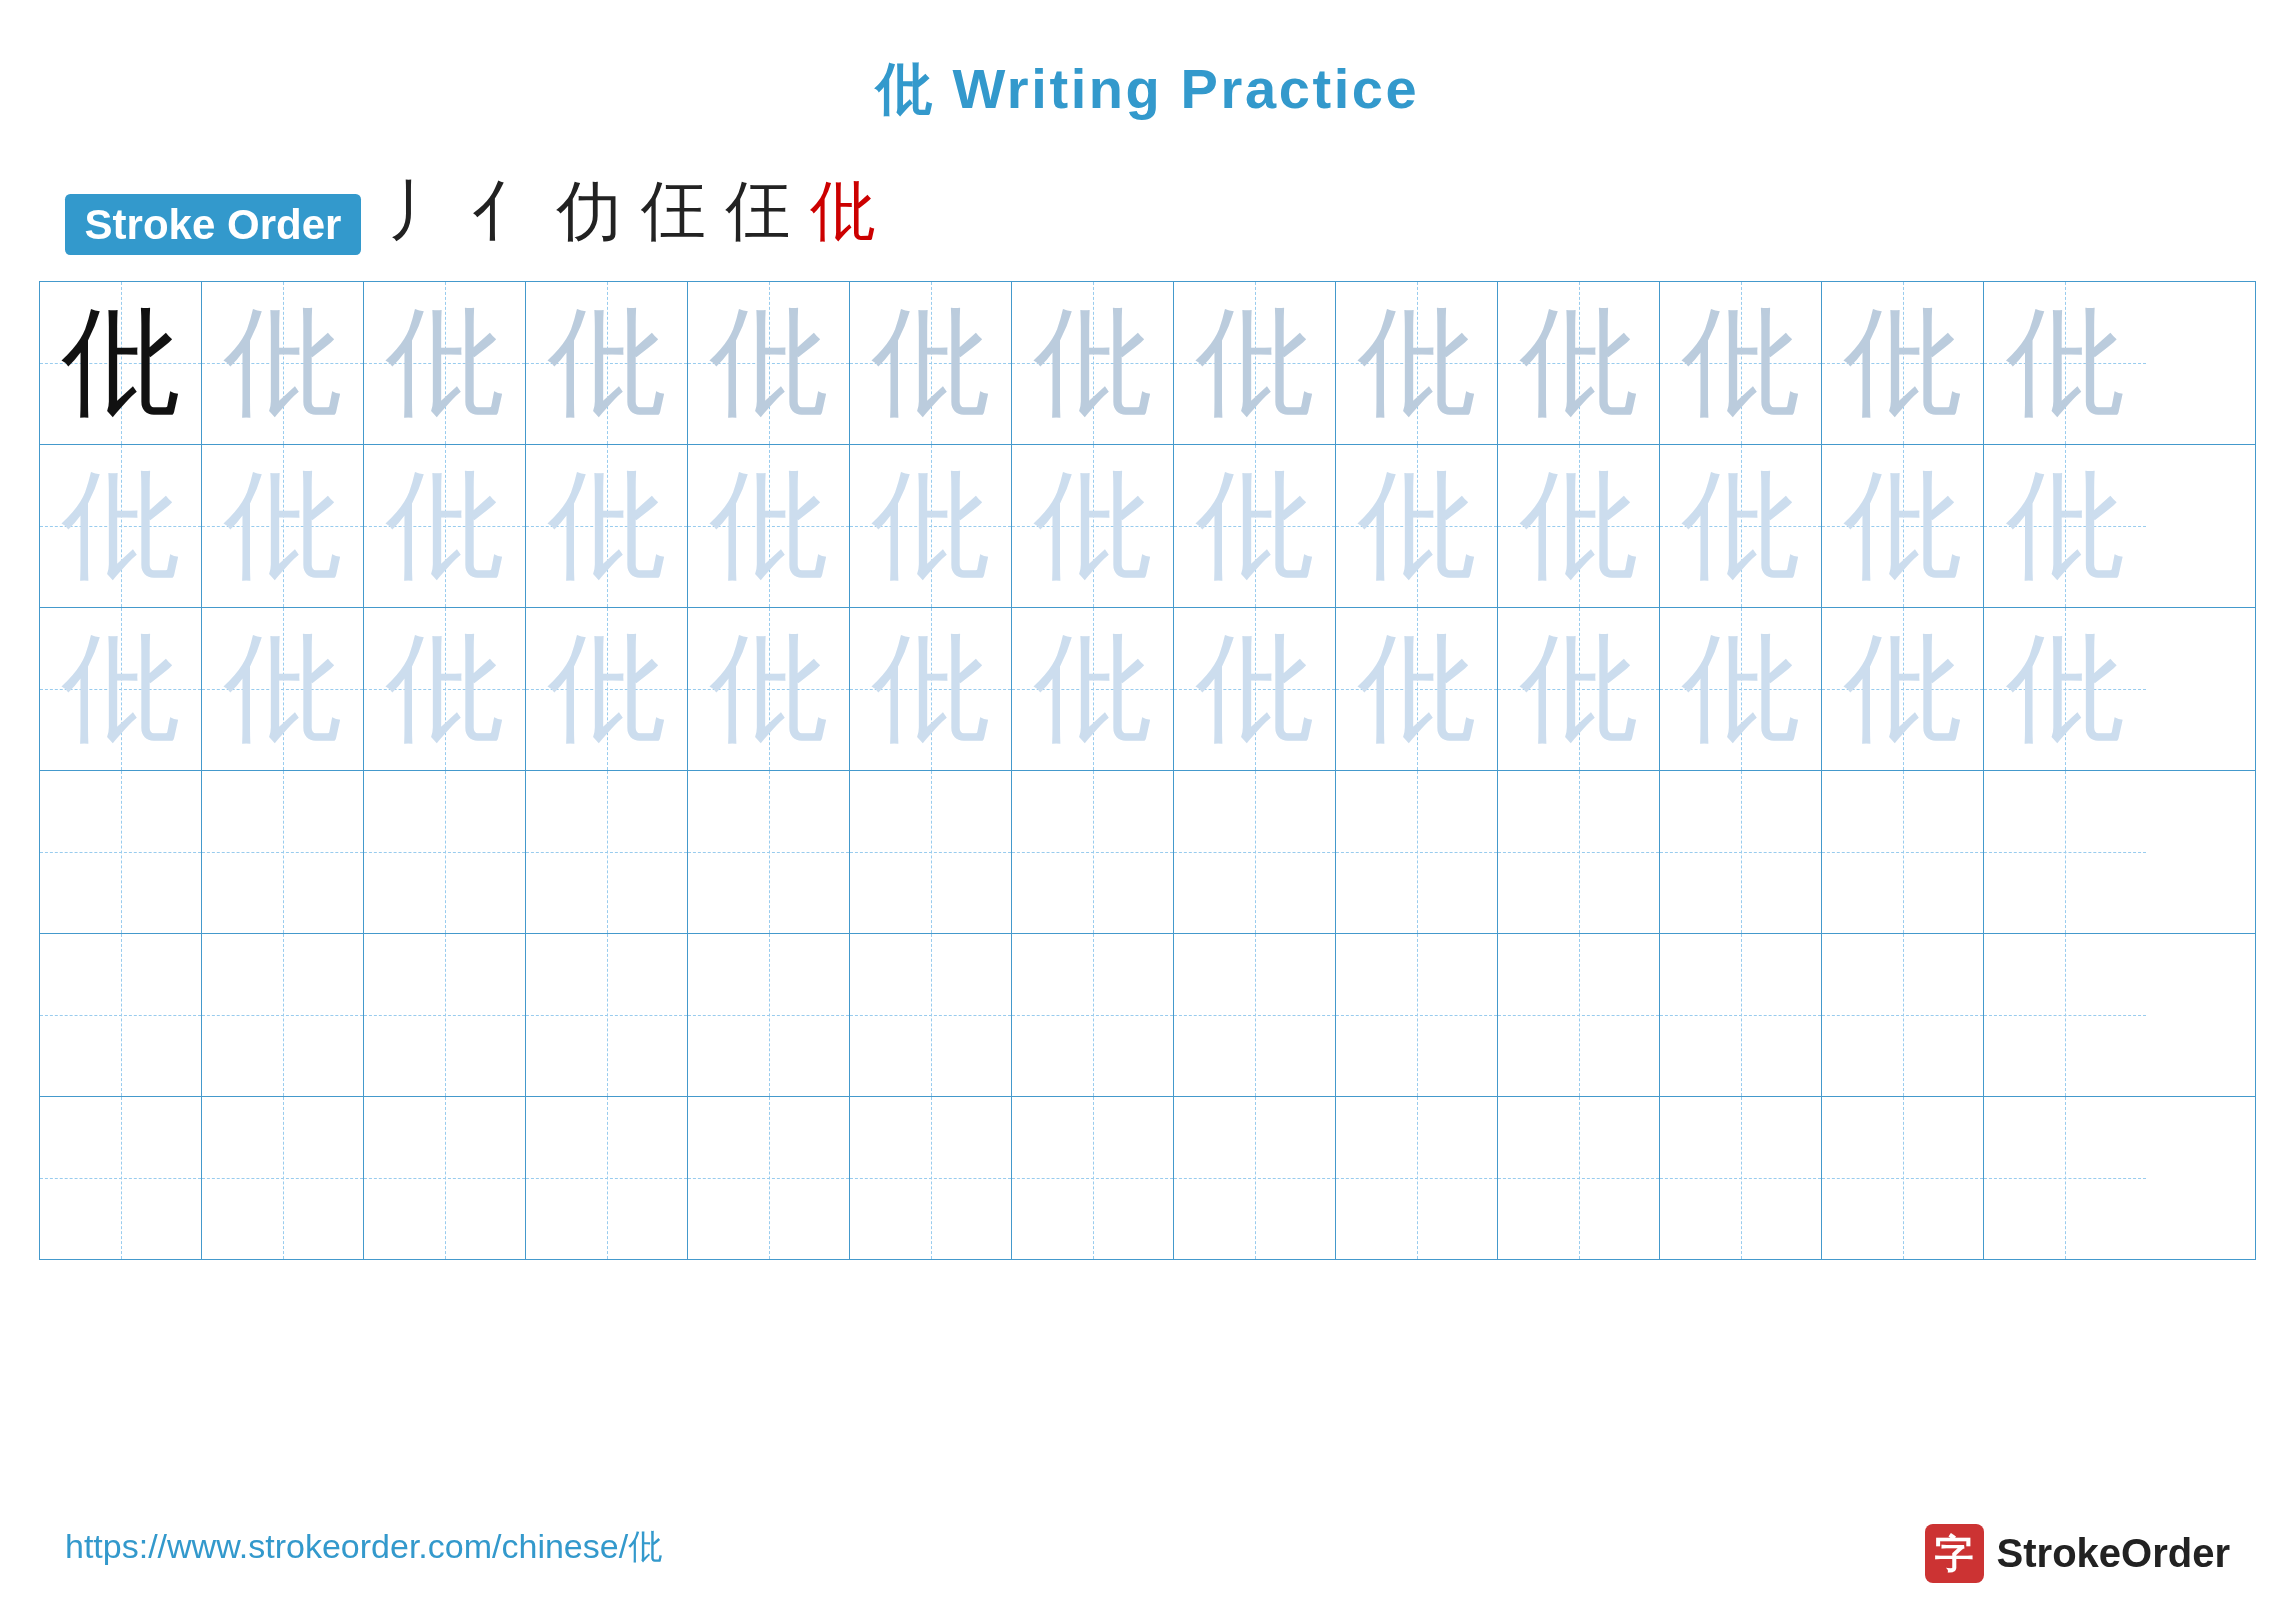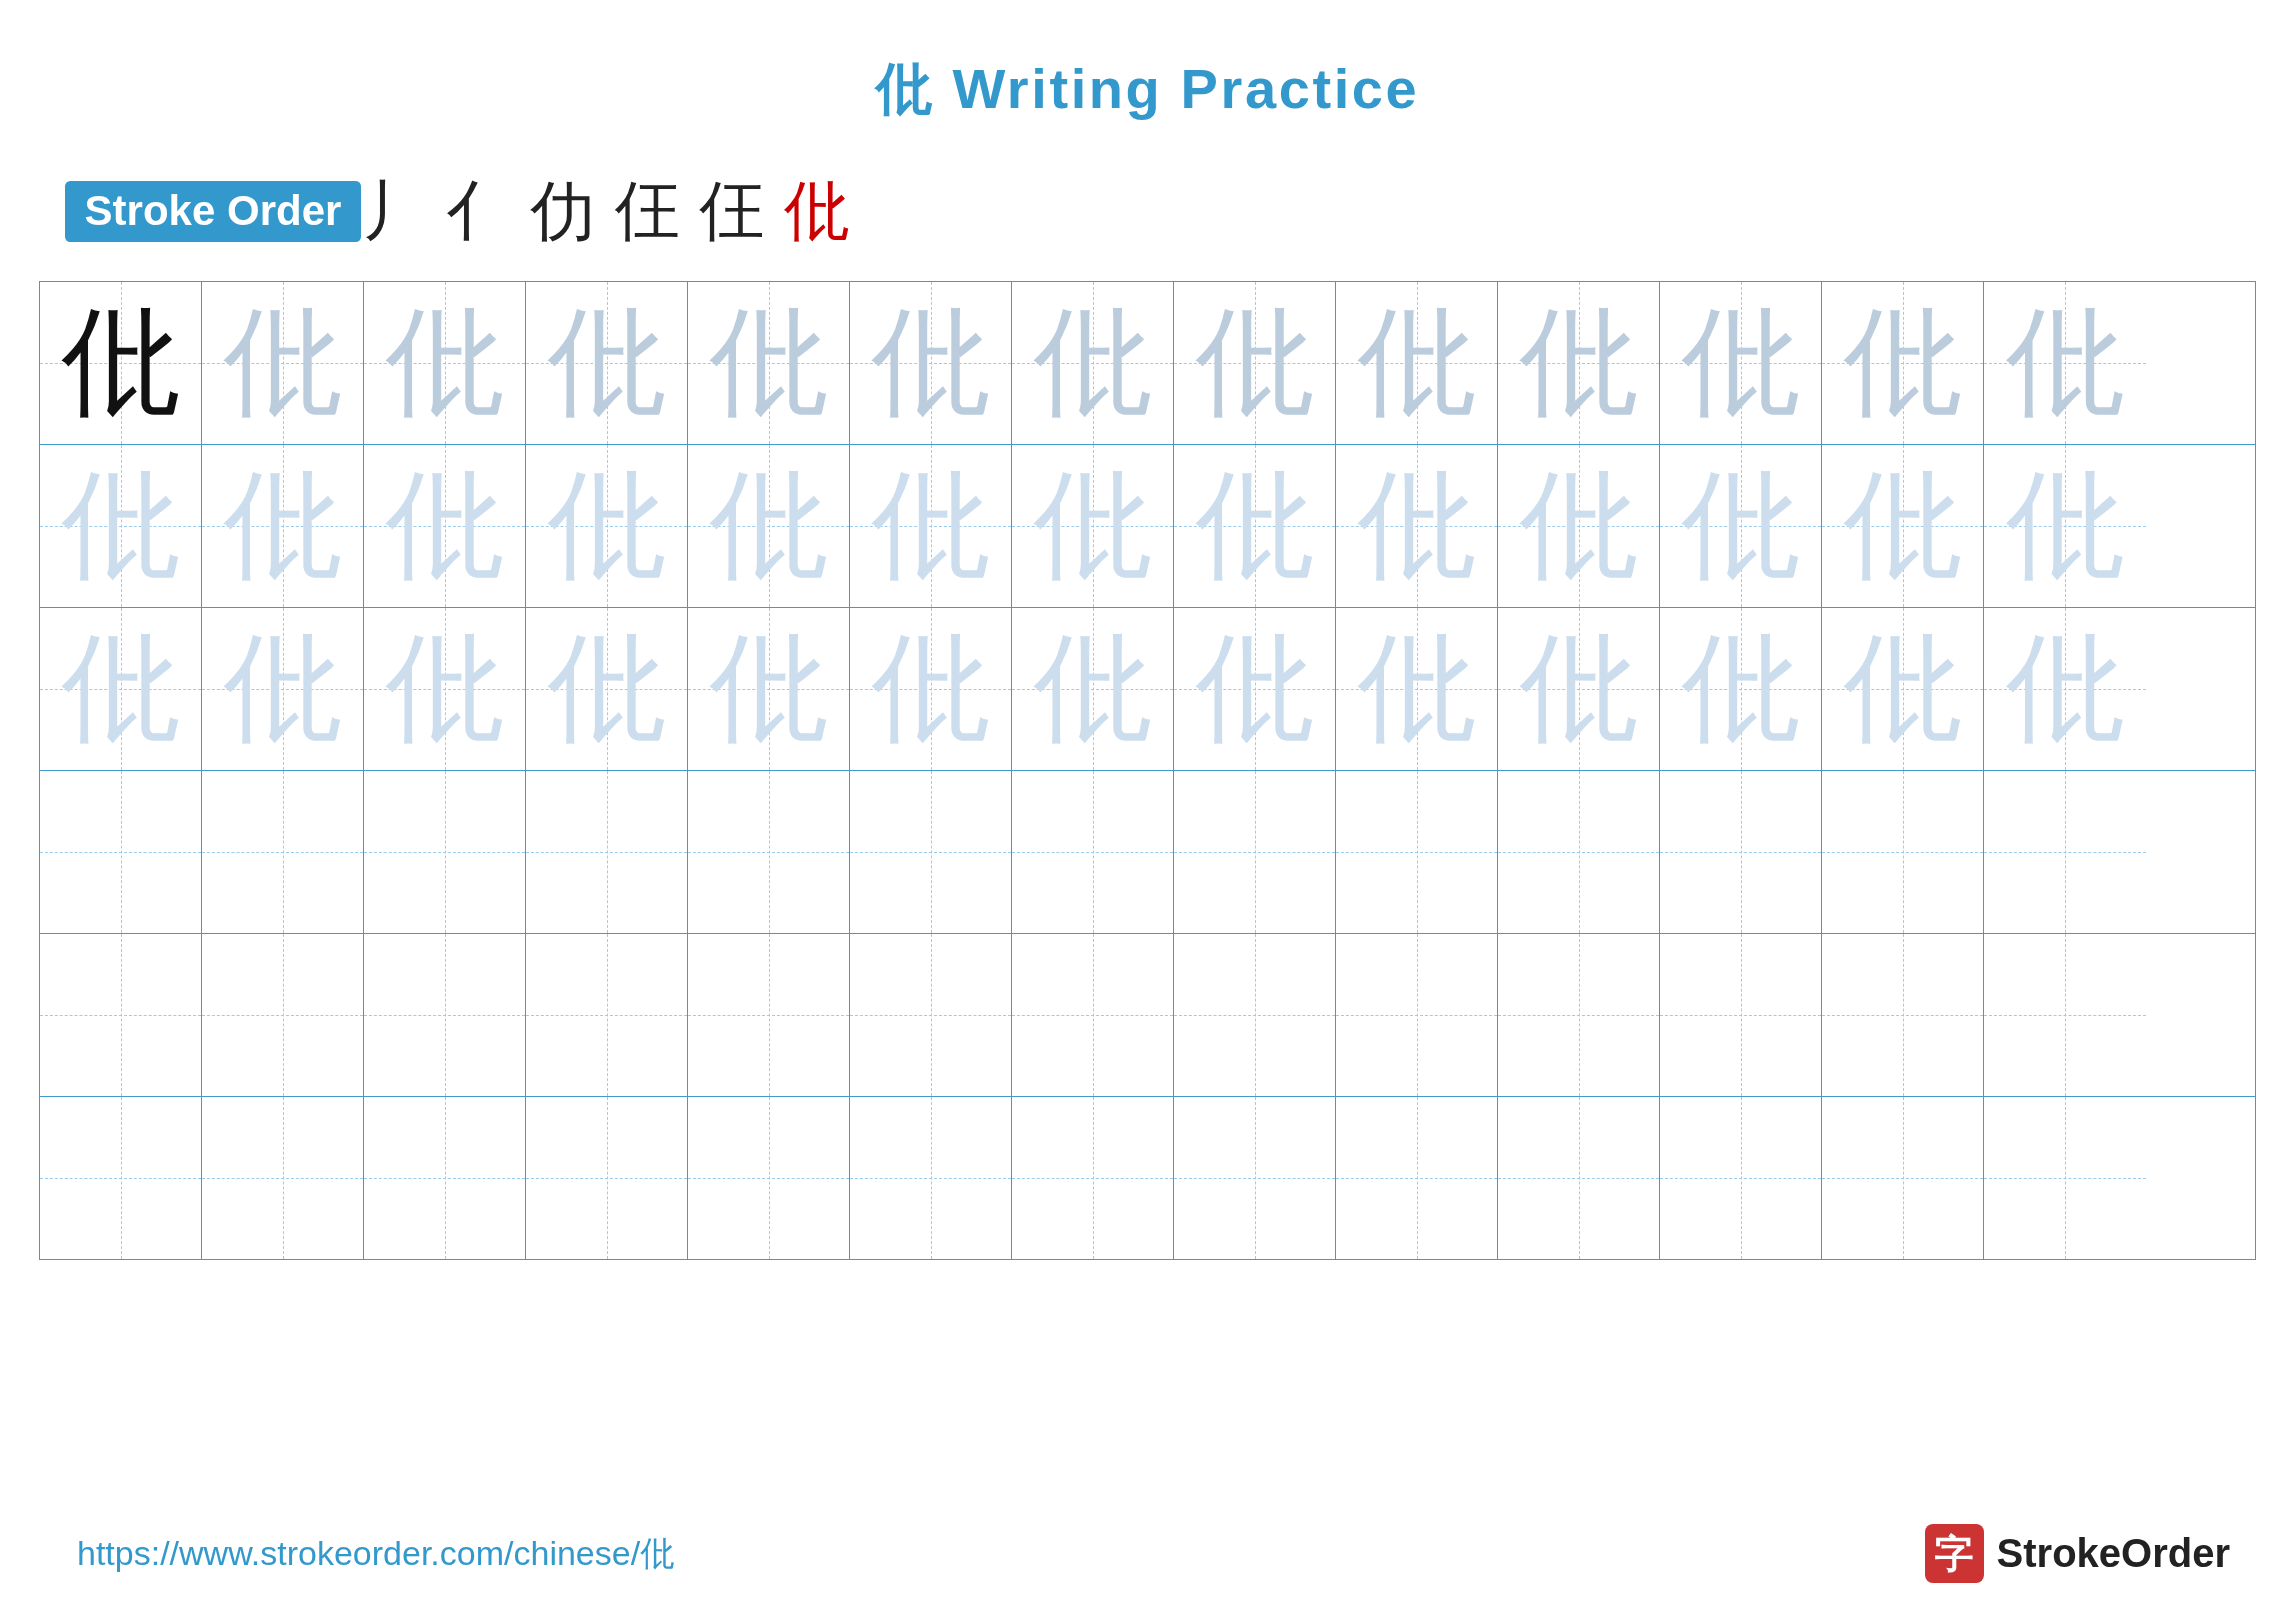--- a/index.html
+++ b/index.html
@@ -18,22 +18,23 @@
       padding-top: 52px;
       font-size: 56px;
       color: #3399cc;
       font-family: Arial, sans-serif;
       font-weight: bold;
       letter-spacing: 2.6px;
     }
 
     .stroke-order-row {
       display: flex;
-      align-items: center;
+      align-items: flex-end;
       margin: 39px 0 26px 65px;
+      gap: 26px;
     }
 
     .stroke-order-badge {
       background: #3399cc;
       color: white;
       font-size: 42px;
       font-family: Arial, sans-serif;
       font-weight: bold;
       padding: 6.5px 19.6px;
       border-radius: 5.2px;
@@ -130,24 +131,22 @@
       color: transparent;
     }
 
     
     .footer {
       position: absolute;
       bottom: 39px;
       left: 0;
       right: 0;
       display: flex;
-      align-items: center;
       justify-content: space-between;
       padding: 0 65px;
-      margin-left: 12px;
     }
 
     .footer-url {
       font-size: 34px;
       color: #3399cc;
       font-family: Arial, sans-serif;
     }
 
     .footer-logo {
       display: flex;

